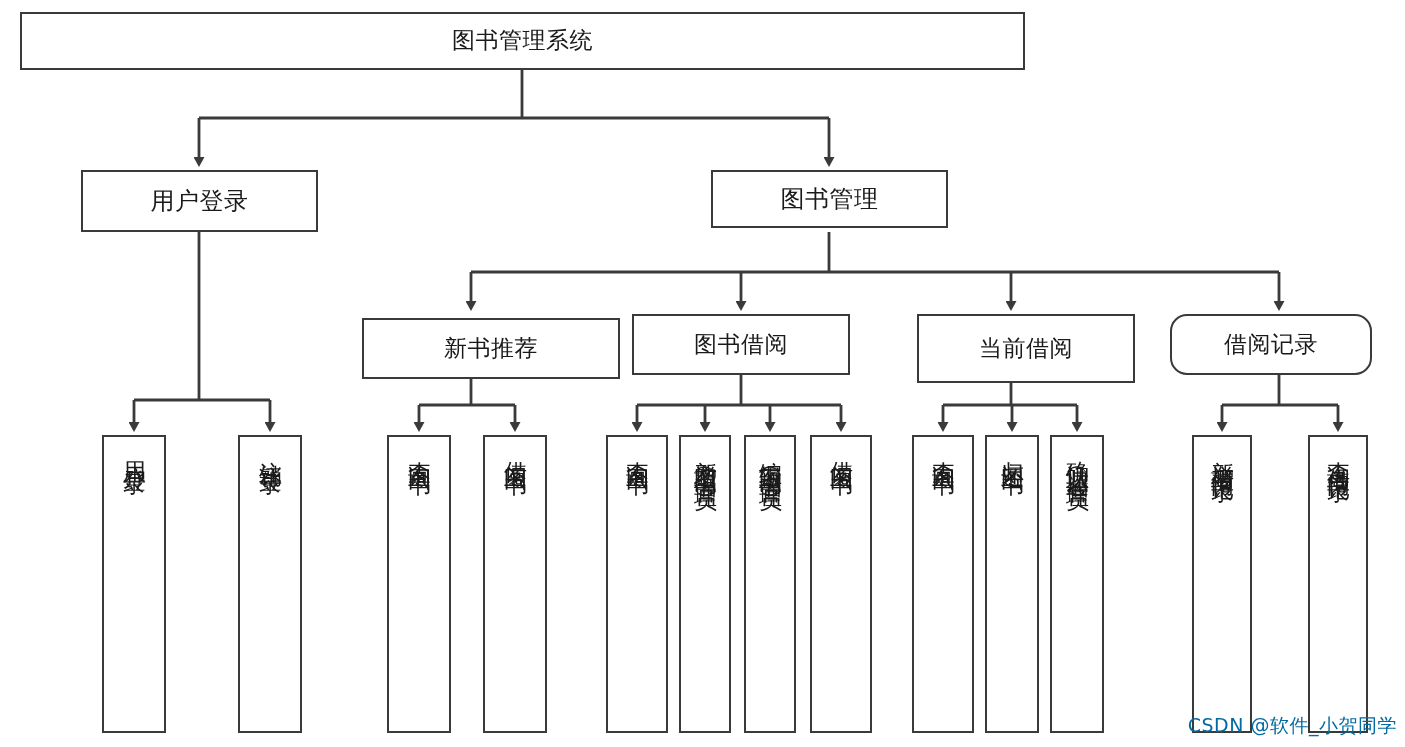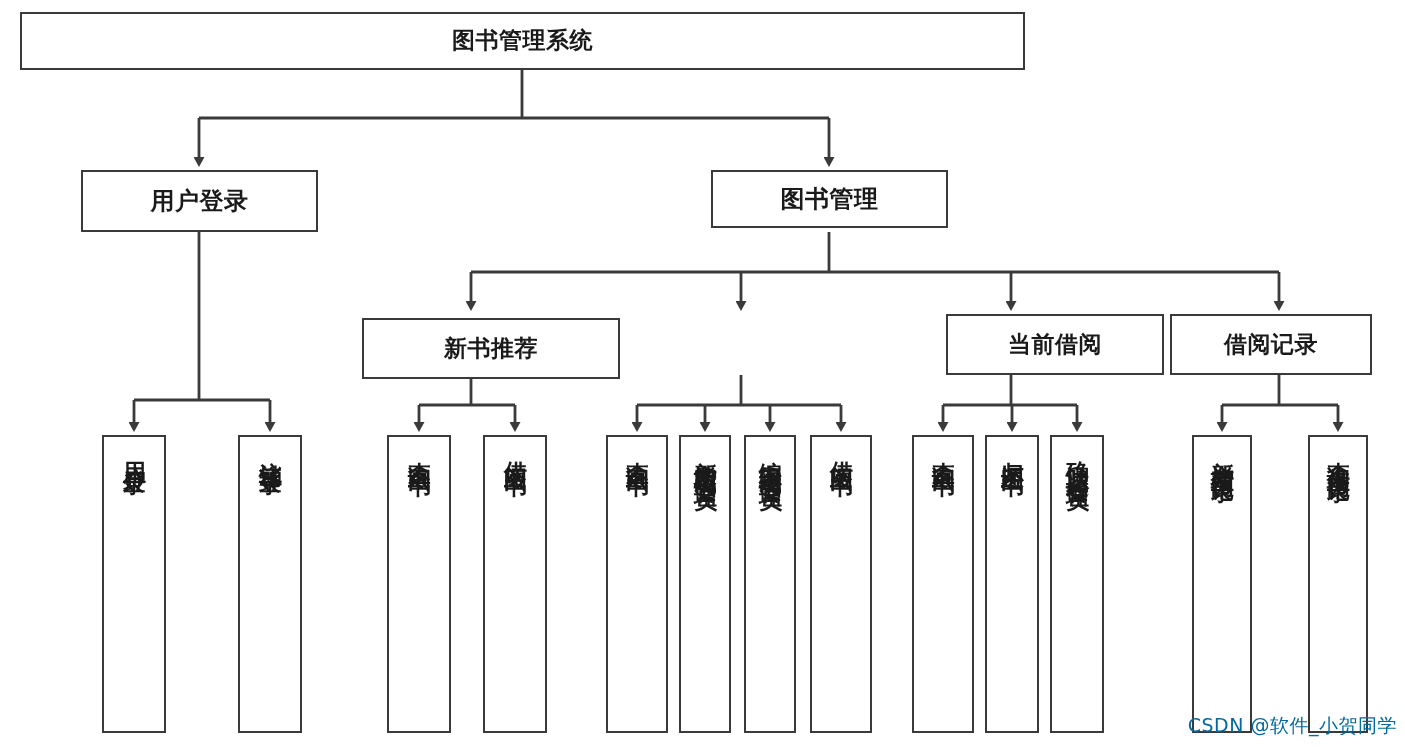--- a/index.html
+++ b/index.html
@@ -29,21 +29,20 @@
   }
   .node {
     position: absolute;
     box-sizing: border-box;
     border: 2.5px solid #3a3a3a;
     background: #ffffff;
     display: flex;
     align-items: center;
     justify-content: center;
     z-index: 2;
-    font-weight: bold;
   }
   .node-label {
     color: #1a1a1a;
     font-size: 23px;
     line-height: 1.12;
     letter-spacing: 0.5px;
     white-space: nowrap;
   }
   .node.vertical .node-label {
     writing-mode: vertical-rl;
@@ -137,24 +136,27 @@
   <div class="node level1" style="left:81px; top:170px; width:237px; height:62px;">
     <span class="node-label">用户登录</span>
   </div>
   <div class="node level1" style="left:711px; top:170px; width:237px; height:58px;">
     <span class="node-label">图书管理</span>
   </div>
 
   <div class="node level2" style="left:362px; top:318px; width:258px; height:61px;">
     <span class="node-label">新书推荐</span>
   </div>
-  <div class="node level2" style="left:946px; top:314px; width:218px; height:61px;justify-content:center;">
+  <div class="node level2" style="left:632px; top:314px; width:218px; height:61px;">
+    <span class="node-label">图书借阅</span>
+  </div>
+  <div class="node level2" style="left:917px; top:314px; width:218px; height:69px;justify-content:center;">
     <span class="node-label">当前借阅</span>
   </div>
-  <div class="node level2" style="left:1170px; top:314px; width:202px; height:61px;">
+  <div class="node level2" style="left:1170px; top:314px; width:202px; height:61px;border-radius:17px;">
     <span class="node-label">借阅记录</span>
   </div>
 
   <div class="node level3 vertical" style="left:102px; top:435px; width:64px; height:298px;">
     <span class="node-label">用户登录</span>
   </div>
   <div class="node level3 vertical" style="left:238px; top:435px; width:64px; height:298px;">
     <span class="node-label">注销登录</span>
   </div>
 

